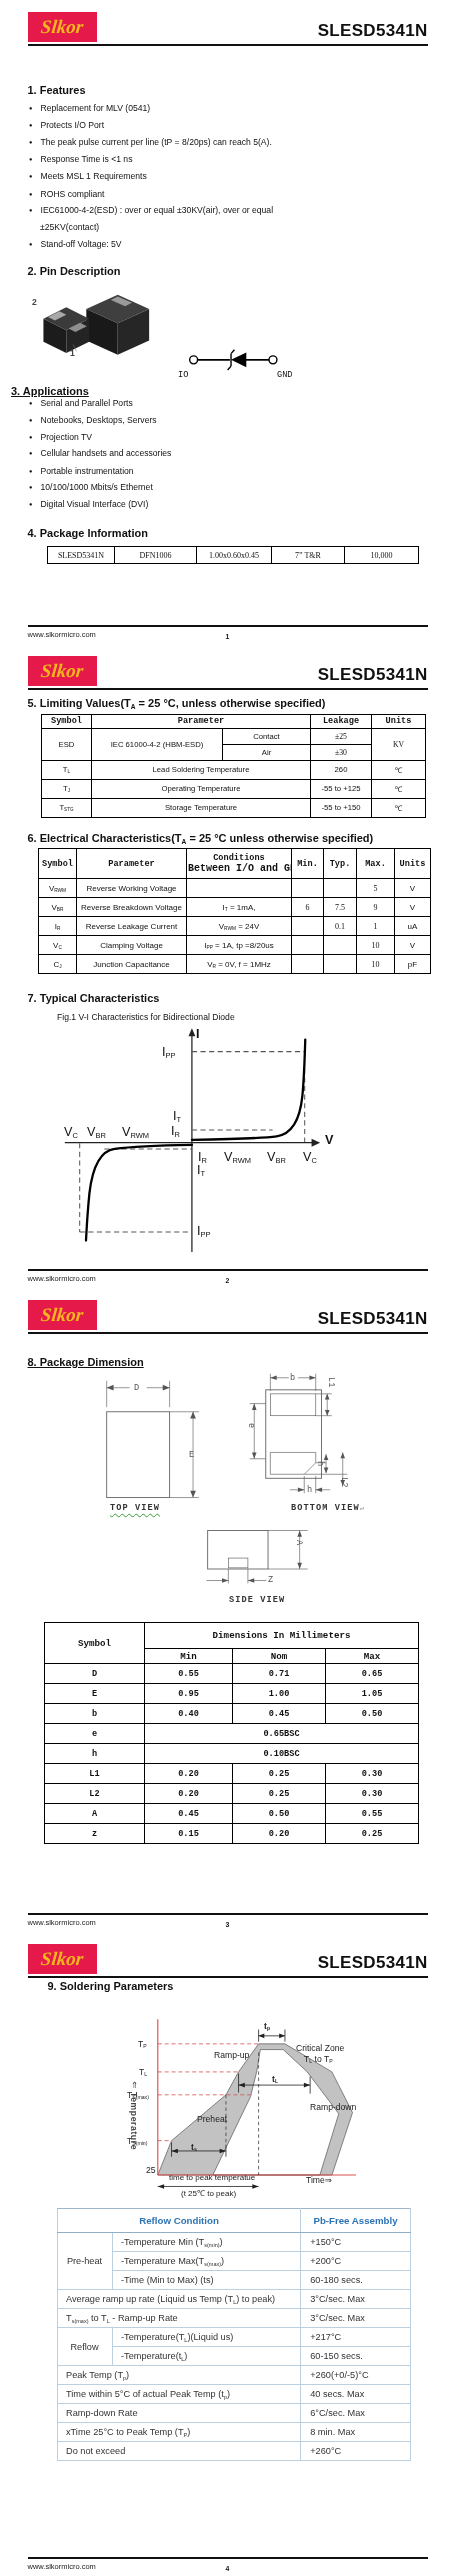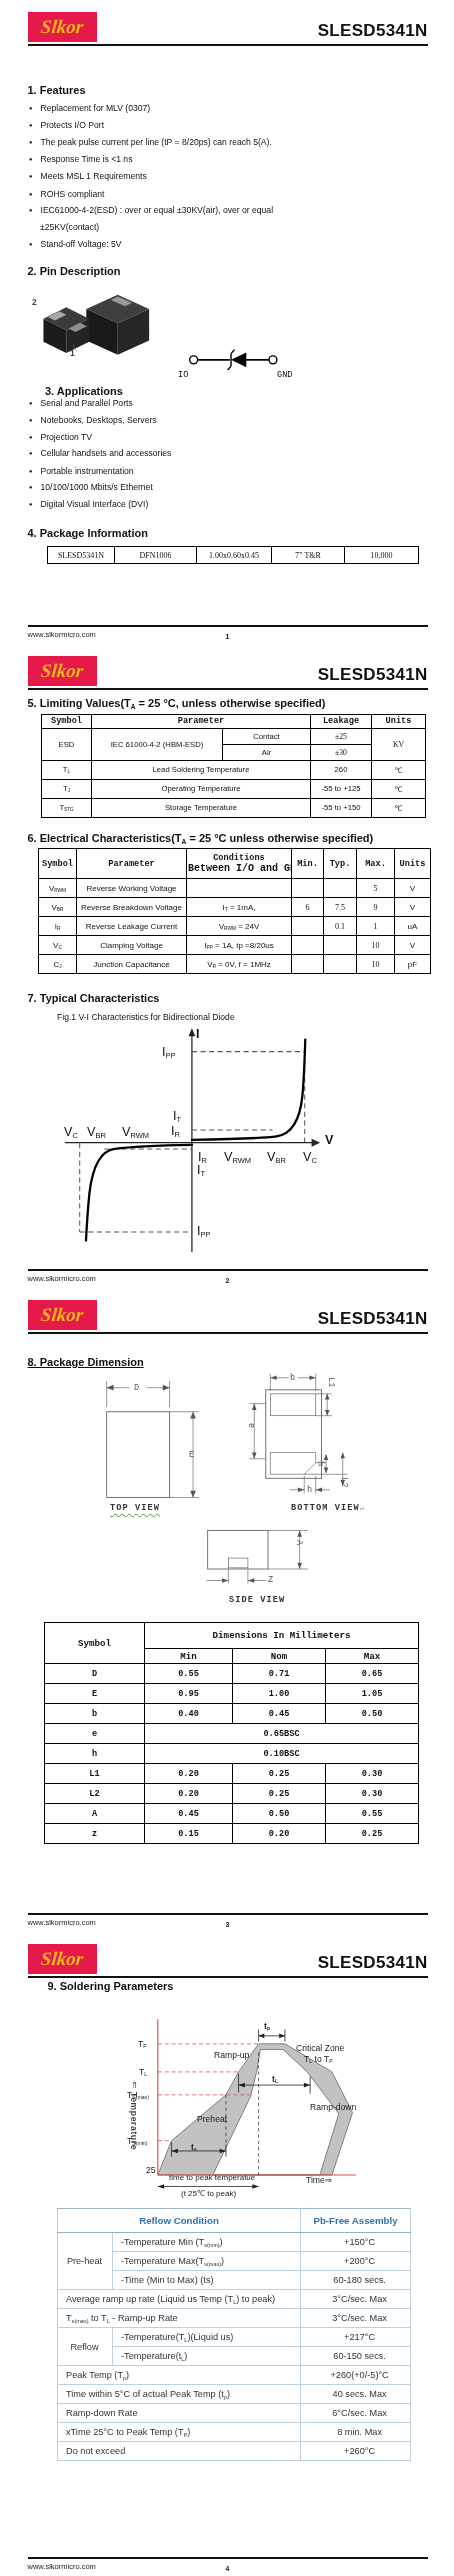--- a/index.html
+++ b/index.html
@@ -33,21 +33,21 @@
   .el td{font-size:8px;text-align:center;}
   .num{font-family:"Liberation Serif",serif;font-size:7.7px;}
   .dimt th,.dimt td{font-family:"Liberation Mono",monospace;font-weight:bold;text-align:center;}
   .dimt th{font-size:9.2px;}
   .dimt td{font-size:8.6px;}
   
   .rt{font-size:9.2px;color:#333;padding-left:11px;}
   .rt th,.rt td{border:0.6px solid #bcd0df;overflow:hidden;}
   .rt th{color:var(--blue-header,#2e74b5);font-size:9.7px;font-weight:bold;text-align:center;border-top:1.1px solid #9fb6ca;border-bottom:1.7px solid #8fb0c8;}
   .rt td{padding-left:8px;text-align:left;}
-  .rt td.val{padding-left:9.2px;text-align:center;}
+  .rt td.val{padding-left:9.2px;}
   .rt td.grp{text-align:center;padding-left:0;}
   
   .axis{stroke:#222;stroke-width:2.2;fill:none;}
   .axf{fill:#222;}
   .curve{stroke:#000;stroke-width:4;fill:none;stroke-linecap:round;}
   .vdash{stroke:#555;stroke-width:1.8;stroke-dasharray:9 6;fill:none;}
   .raxis{stroke:var(--accent-red,#d94f4f);stroke-width:2;fill:none;}
   .rdash{stroke:var(--accent-red,#d94f4f);stroke-width:1.4;stroke-dasharray:7 5;fill:none;}
   .band{fill:var(--band-gray,#c2c2c2);stroke:#6e6e6e;stroke-width:1.5;fill-rule:evenodd;}
   .kdash{stroke:#333;stroke-width:1.3;stroke-dasharray:6 5;fill:none;}
@@ -68,21 +68,21 @@
 <body>
 
 <div class="page">
   <div class="a logo">
       <span class="logo-text">Slkor</span>
     </div>
   <div class="a doc-title">SLESD5341N</div>
   <div class="a hrule"></div>
 
   <div class="a hsec" style="left:27.5px;top:84px;">1. Features</div>
-  <div class="a bi" style="left:29px;top:103px;"><span class="dot">●</span><span>Replacement for MLV (0307)</span></div>
+  <div class="a bi" style="left:29px;top:103px;"><span class="dot">●</span><span>Replacement for MLV (0541)</span></div>
   <div class="a bi" style="left:29px;top:120px;"><span class="dot">●</span><span>Protects I/O Port</span></div>
   <div class="a bi" style="left:29px;top:137px;"><span class="dot">●</span><span>The peak pulse current per line (tP = 8/20ps) can reach 5(A).</span></div>
   <div class="a bi" style="left:29px;top:154px;"><span class="dot">●</span><span>Response Time is &lt;1 ns</span></div>
   <div class="a bi" style="left:29px;top:171px;"><span class="dot">●</span><span>Meets MSL 1 Requirements</span></div>
   <div class="a bi" style="left:29px;top:189px;"><span class="dot">●</span><span>ROHS compliant</span></div>
   <div class="a bi" style="left:29px;top:205px;"><span class="dot">●</span><span>IEC61000-4-2(ESD)  :  over or equal ±30KV(air), over or equal</span></div>
   <div class="a bi" style="left:40px;top:222px;">±25KV(contact)</div>
   <div class="a bi" style="left:29px;top:239px;"><span class="dot">●</span><span>Stand-off Voltage: 5V</span></div>
 
   <div class="a hsec" style="left:27.5px;top:265px;">2. Pin Description</div>
@@ -108,21 +108,21 @@
     <line x1="44" y1="28" x2="101" y2="28" stroke="#000" stroke-width="3"></line>
     <line x1="115" y1="28" x2="170" y2="28" stroke="#000" stroke-width="3"></line>
     <polygon points="103,28 130,15 130,41" fill="#000"></polygon>
     <line x1="103" y1="17" x2="103" y2="39" stroke="#000" stroke-width="2.5"></line>
     <line x1="103" y1="17" x2="109" y2="10" stroke="#000" stroke-width="2.5"></line>
     <line x1="103" y1="39" x2="97" y2="46" stroke="#000" stroke-width="2.5"></line>
   </svg>
   <div class="a mono" style="left:178px;top:370px;font-size:8.6px;">IO</div>
   <div class="a mono" style="left:277px;top:370px;font-size:8.6px;">GND</div>
 
-  <div class="a hsec" style="left:45px;top:385px;">3. Applications</div>
+  <div class="a hsec" style="left:11px;top:385px;text-decoration:underline;">3. Applications</div>
   <div class="a bi" style="left:29px;top:398px;"><span class="dot">●</span><span>Serial and Parallel Ports</span></div>
   <div class="a bi" style="left:29px;top:415px;"><span class="dot">●</span><span>Notebooks, Desktops, Servers</span></div>
   <div class="a bi" style="left:29px;top:432px;"><span class="dot">●</span><span>Projection TV</span></div>
   <div class="a bi" style="left:29px;top:448px;"><span class="dot">●</span><span>Cellular handsets and accessories</span></div>
   <div class="a bi" style="left:29px;top:466px;"><span class="dot">●</span><span>Portable instrumentation</span></div>
   <div class="a bi" style="left:29px;top:482px;"><span class="dot">●</span><span>10/100/1000 Mbits/s Ethernet</span></div>
   <div class="a bi" style="left:29px;top:499px;"><span class="dot">●</span><span>Digital Visual Interface (DVI)</span></div>
 
   <div class="a hsec" style="left:27.5px;top:527px;">4. Package Information</div>
   <table class="a t1 pkg" style="left:47px;top:546px;width:371px;">

